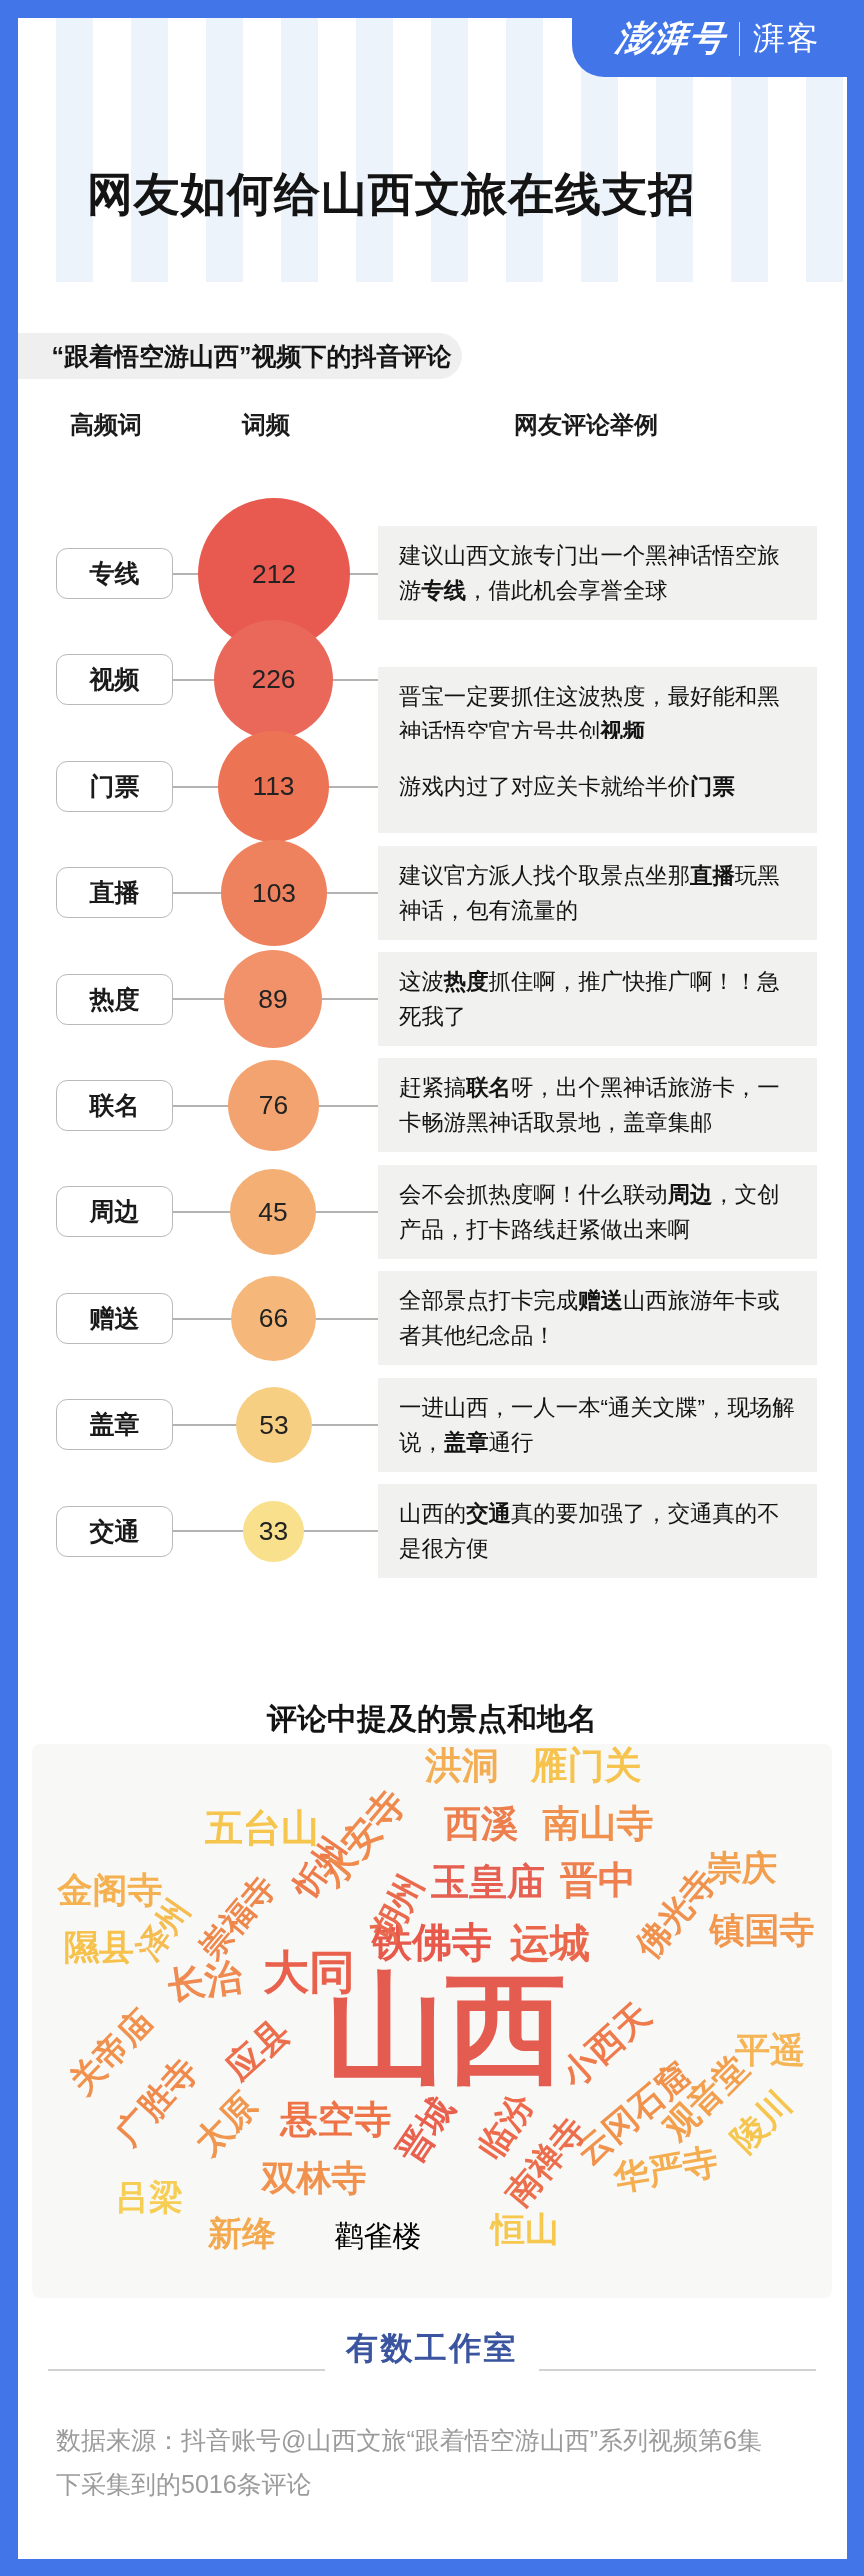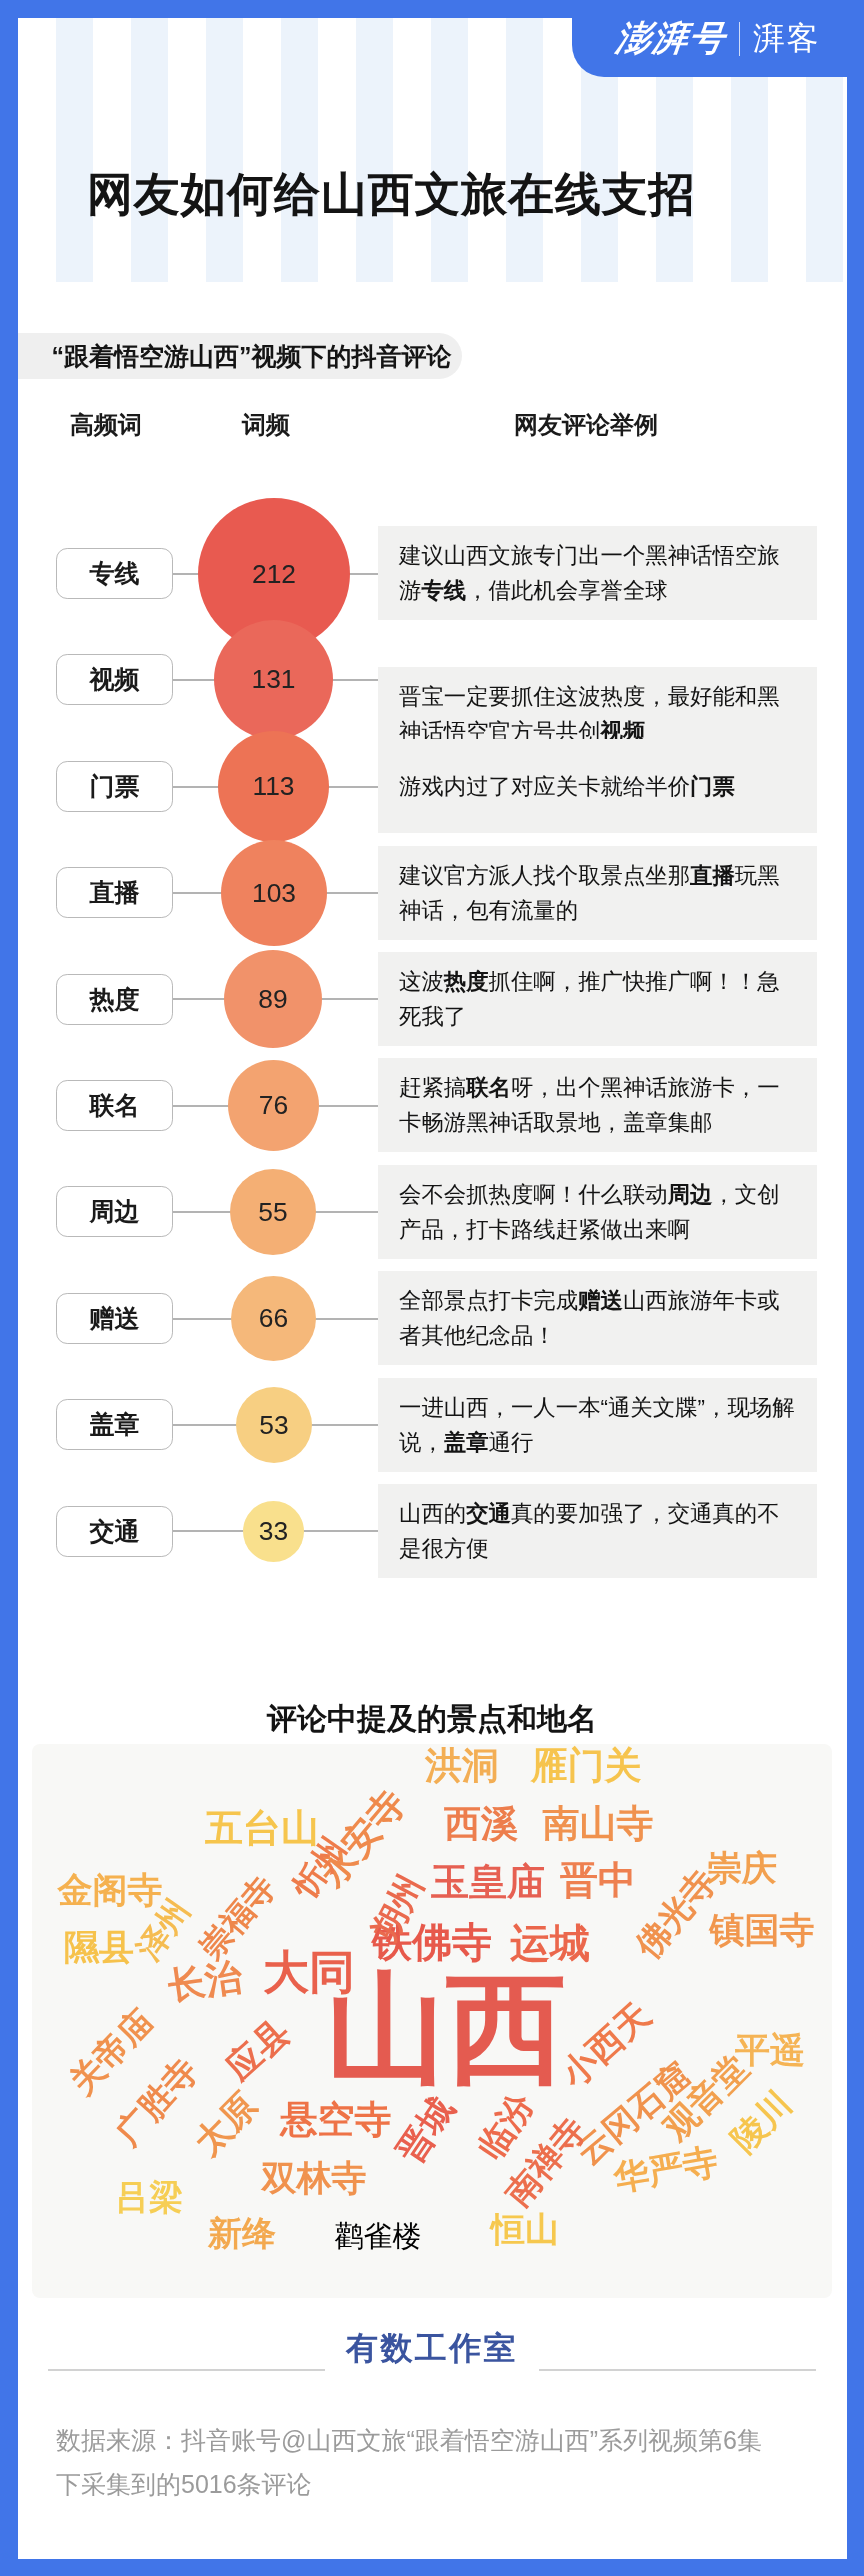--- a/index.html
+++ b/index.html
@@ -65,21 +65,21 @@
 
   <div>
       <div class="row-line" style="top: 573px;"></div>
       <div class="word-box" style="top: 548px;">专线</div>
       <div class="freq-circle" style="height: 152px; width: 152px; left: 198px; top: 498px; background: rgb(232, 90, 80);">212</div>
       <div class="comment-box" style="top: 526px; justify-content: center;">
         <div class="comment-text"><span>建议山西文旅专门出一个黑神话悟空旅游</span><b>专线</b><span>，借此机会享誉全球</span></div>
       </div>
       <div class="row-line" style="top: 679px;"></div>
       <div class="word-box" style="top: 654px;">视频</div>
-      <div class="freq-circle" style="height: 119px; width: 119px; left: 214px; top: 620px; background: rgb(234, 104, 90);">131</div>
+      <div class="freq-circle" style="height: 119px; width: 119px; left: 214px; top: 620px; background: rgb(234, 104, 90);">226</div>
       <div class="comment-box" style="top: 633px; margin-top: 34px;">
         <div class="comment-text"><span>晋宝一定要抓住这波热度，最好能和黑神话悟空官方号共创</span><b>视频</b></div>
       </div>
       <div class="row-line" style="top: 786px;"></div>
       <div class="word-box" style="top: 761px;">门票</div>
       <div class="freq-circle" style="height: 111px; width: 111px; left: 218px; top: 731px; background: rgb(237, 115, 85);">113</div>
       <div class="comment-box" style="top: 739px;">
         <div class="comment-text"><span>游戏内过了对应关卡就给半价</span><b>门票</b></div>
       </div>
       <div class="row-line" style="top: 892px;"></div>
@@ -95,21 +95,21 @@
         <div class="comment-text"><span>这波</span><b>热度</b><span>抓住啊，推广快推广啊！！急死我了</span></div>
       </div>
       <div class="row-line" style="top: 1105px;"></div>
       <div class="word-box" style="top: 1080px;">联名</div>
       <div class="freq-circle" style="height: 91px; width: 91px; left: 228px; top: 1060px; background: rgb(243, 163, 112);">76</div>
       <div class="comment-box" style="top: 1058px;">
         <div class="comment-text"><span>赶紧搞</span><b>联名</b><span>呀，出个黑神话旅游卡，一卡畅游黑神话取景地，盖章集邮</span></div>
       </div>
       <div class="row-line" style="top: 1211px;"></div>
       <div class="word-box" style="top: 1186px;">周边</div>
-      <div class="freq-circle" style="height: 86px; width: 86px; left: 230px; top: 1169px; background: rgb(244, 175, 116);">55</div>
+      <div class="freq-circle" style="height: 86px; width: 86px; left: 230px; top: 1169px; background: rgb(244, 175, 116);">45</div>
       <div class="comment-box" style="top: 1165px;">
         <div class="comment-text"><span>会不会抓热度啊！什么联动</span><b>周边</b><span>，文创产品，打卡路线赶紧做出来啊</span></div>
       </div>
       <div class="row-line" style="top: 1318px;"></div>
       <div class="word-box" style="top: 1293px;">赠送</div>
       <div class="freq-circle" style="height: 85px; width: 85px; left: 231px; top: 1276px; background: rgb(245, 184, 122);">66</div>
       <div class="comment-box" style="top: 1271px;">
         <div class="comment-text"><span>全部景点打卡完成</span><b>赠送</b><span>山西旅游年卡或者其他纪念品！</span></div>
       </div>
       <div class="row-line" style="top: 1424px;"></div>

